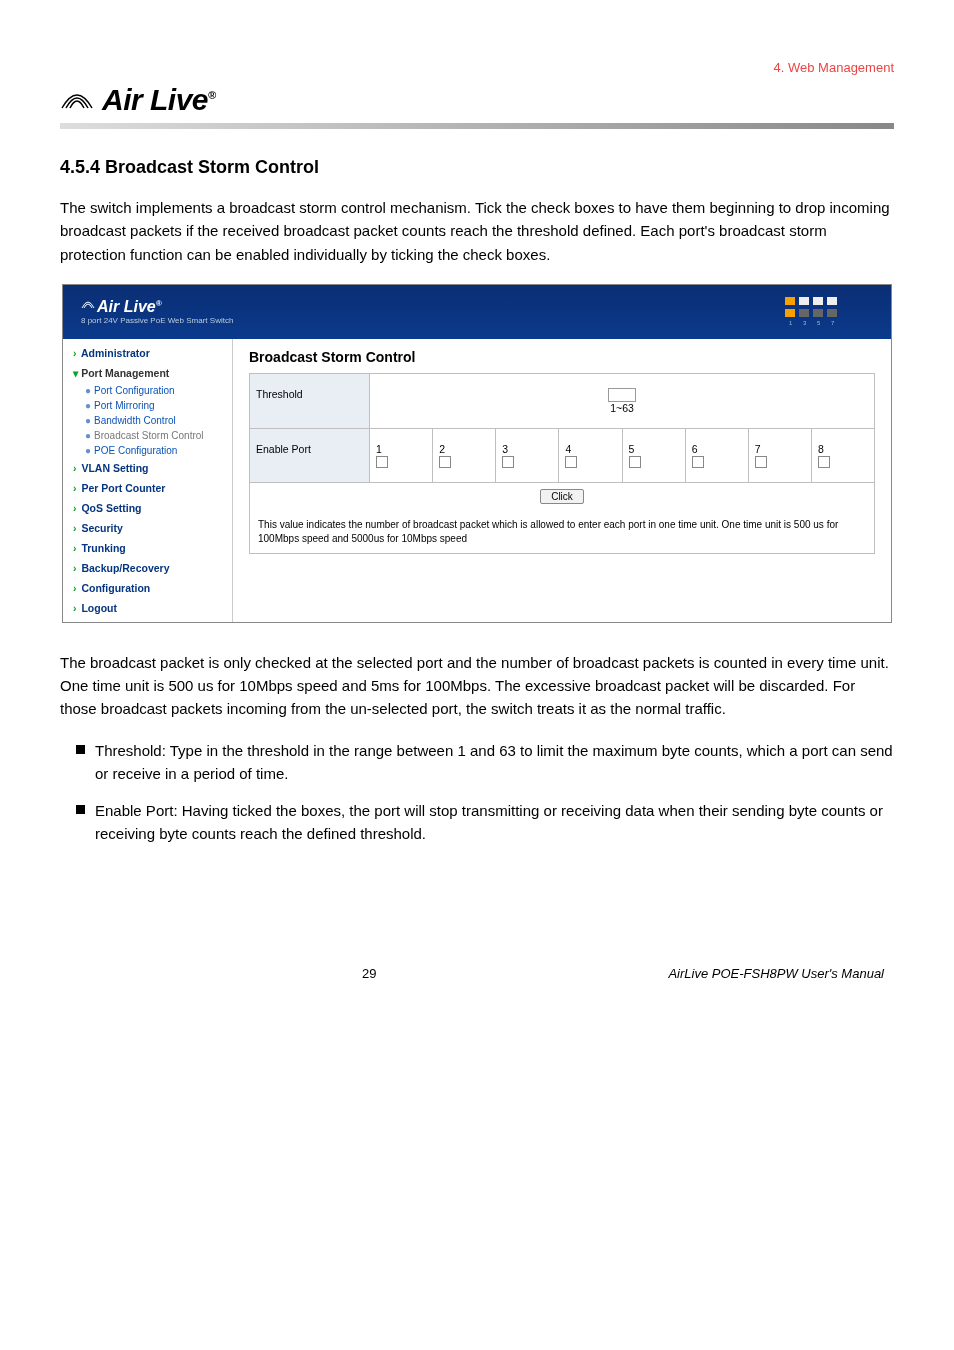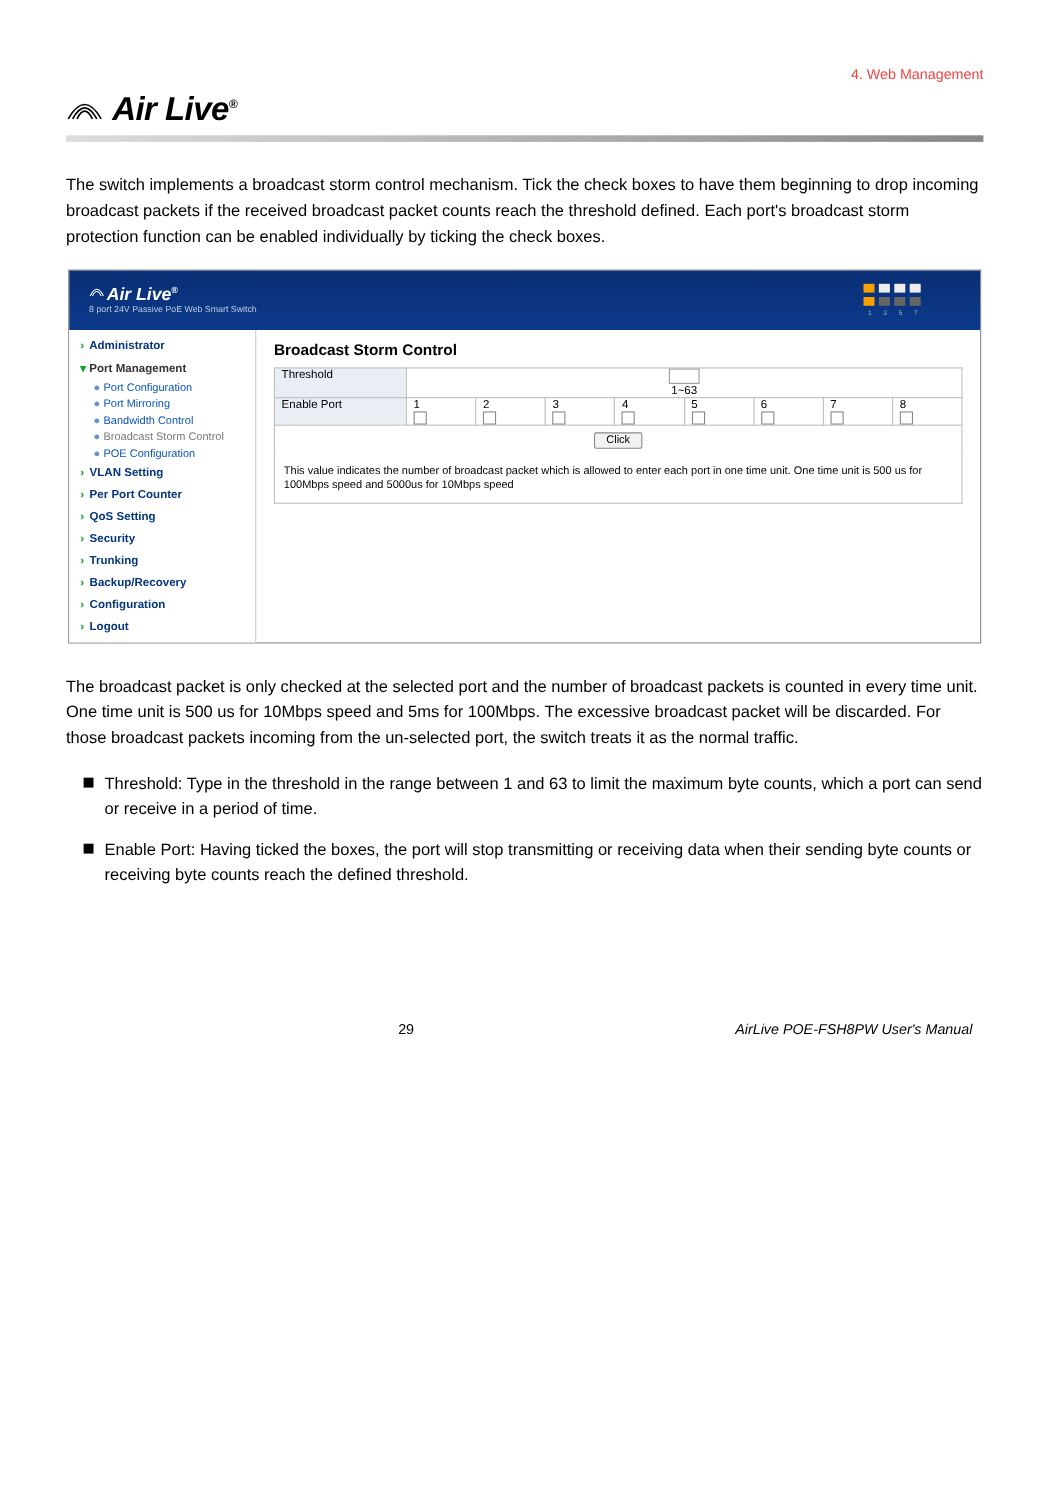--- a/index.html
+++ b/index.html
@@ -30,21 +30,21 @@
   .shot-side { width: 170px; border-right: 1px solid #ccc; background: #fff; padding: 4px 0; }
   .side-head { font-size: 10.5px; font-weight: bold; color: #05357e; padding: 4px 10px; }
   .side-head .arrow { color: #0aa329; margin-right: 2px; }
   .side-head.sel { color: #333; }
   .side-sub { font-size: 10px; color: #0b54b7; padding: 2px 10px 2px 22px; }
   .side-sub .dot { color: #6192cc; margin-right: 3px; }
   .side-sub.sel a { color: #777; }
   .shot-main { flex: 1; padding: 10px 16px; }
   .shot-main h3 { font-size: 14px; font-weight: bold; color: #000; margin-bottom: 8px; }
   table.bt { border-collapse: collapse; width: 100%; font-size: 10.5px; }
-  table.bt td, table.bt th { border: 1px solid #bfbfbf; padding: 0 6px; text-align: left; vertical-align: top; }
+  table.bt td, table.bt th { border: 1px solid #bfbfbf; padding: 14px 6px; text-align: left; vertical-align: top; }
   .bt .label { background: #e9eef5; width: 120px; }
   .bt .center { text-align: center; }
   .chk { width: 12px; height: 12px; border: 1px solid #888; display: inline-block; background: #fff; vertical-align: middle; }
   .th-input { width: 28px; height: 14px; border: 1px solid #999; background: #fff; display: inline-block; vertical-align: middle; }
   .upd-row { text-align: center; padding: 6px 0; }
   .upd-btn { display: inline-block; border: 1px solid #888; background: #f2f2f2; padding: 1px 10px; font-size: 10px; border-radius: 2px; }
   .note-box { border: 1px solid #bfbfbf; border-top: none; padding: 8px 8px; font-size: 10px; line-height: 1.35; }
 </style>
 </head>
 <body>
@@ -60,20 +60,21 @@
         <path d="M6 20 Q17 0 28 20" stroke="#000" stroke-width="1.5" fill="none"></path>
         <path d="M10 20 Q17 6 24 20" stroke="#000" stroke-width="1.5" fill="none"></path>
       </svg>
     </span>
     <span class="logo-text">
       <span>Air Live</span><span class="reg">®</span>
     </span>
   </div>
   <div class="grad-bar"></div>
 
+  <h2 class="section">4.5.4 Broadcast Storm Control</h2>
 
   <p class="body">The switch implements a broadcast storm control mechanism. Tick the check boxes to have them beginning to drop incoming broadcast packets if the received broadcast packet counts reach the threshold defined. Each port's broadcast storm protection function can be enabled individually by ticking the check boxes.</p>
 
   <div class="shot">
     <div class="shot-banner">
       <div class="al">
         <svg width="14" height="10" viewBox="0 0 14 10" style="display:inline-block;vertical-align:top;margin-right:2px">
           <path d="M1 9 Q7 -3 13 9" stroke="#fff" stroke-width="1" fill="none"></path>
           <path d="M3 9 Q7 1 11 9" stroke="#fff" stroke-width="1" fill="none"></path>
         </svg><span>Air Live</span><span style="font-size:8px;vertical-align:super">®</span>

